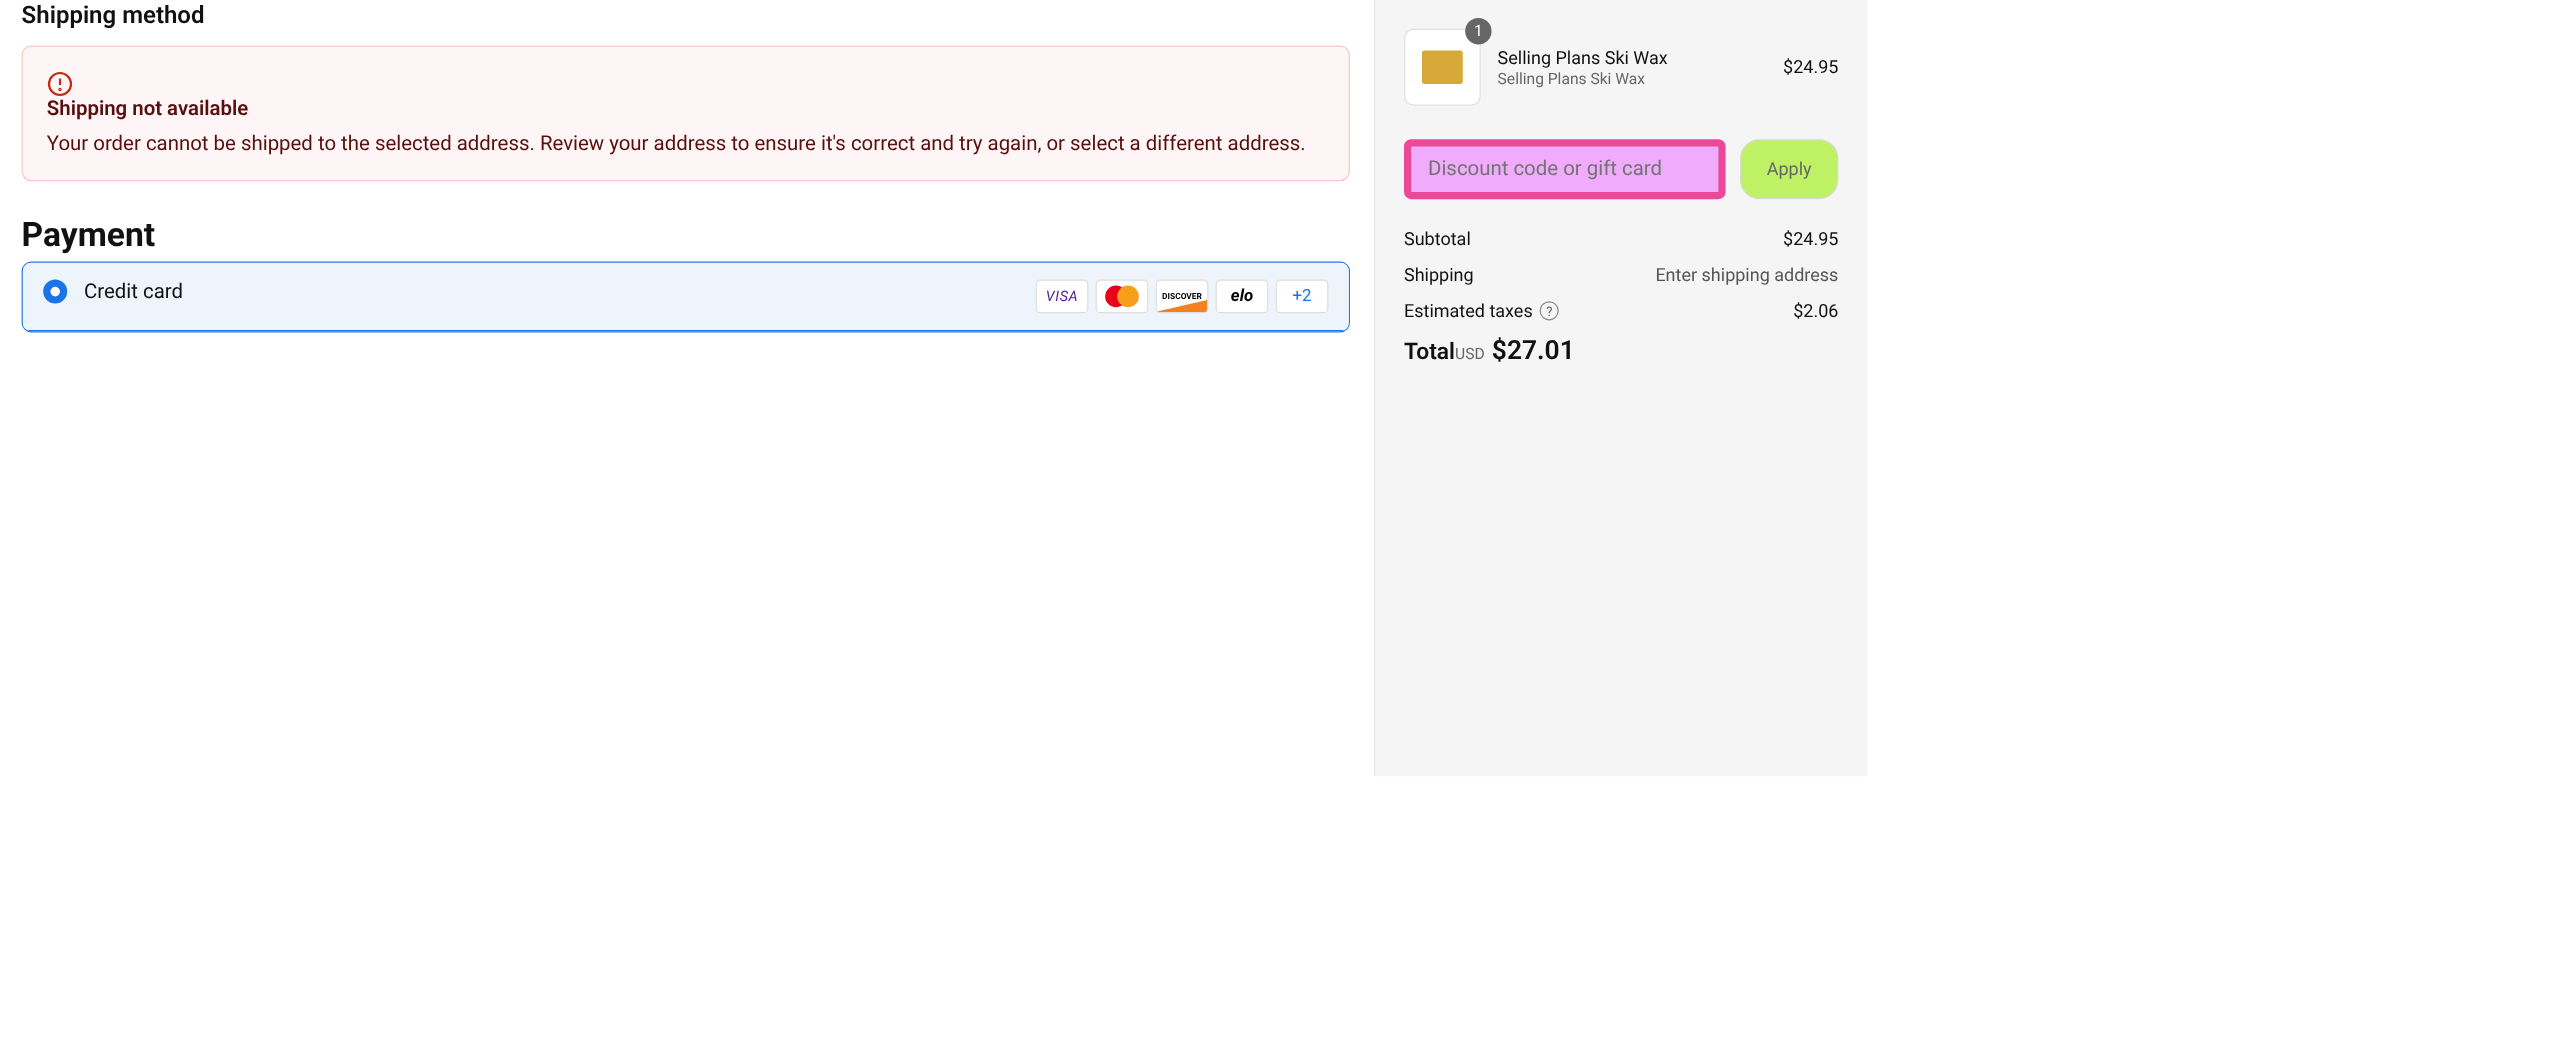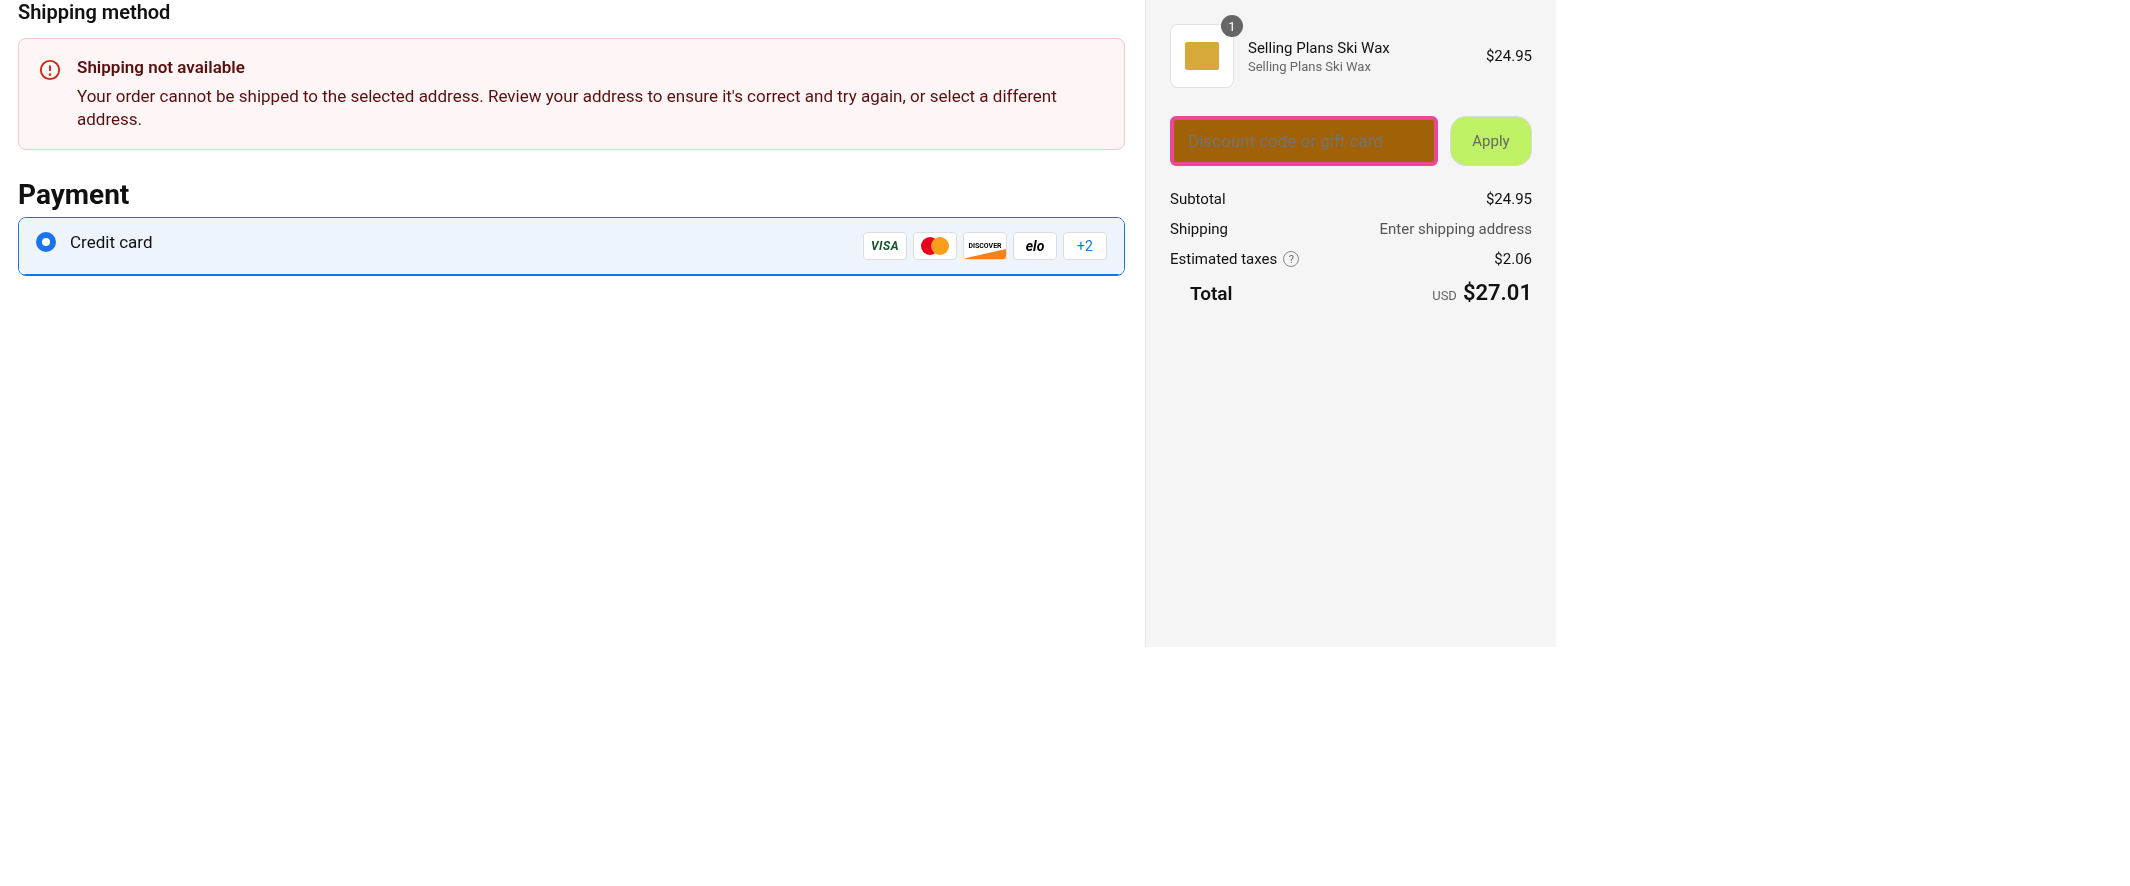--- a/index.html
+++ b/index.html
@@ -1,60 +1,60 @@
 <!DOCTYPE html>
 <html><head>
   <meta charset="utf-8">
   <style>
     * { box-sizing: border-box; margin: 0; padding: 0; font-family: -apple-system, BlinkMacSystemFont, "Segoe UI", Roboto, Helvetica, Arial, sans-serif; }
     body { display: flex; width: 1556px; height: 647px; background: #fff; color: #111; }
     .main { flex: 1; padding: 0 20px 0 18px; border-right: 1px solid #e5e5e5; overflow: hidden; }
     .section-title { font-size: 20px; font-weight: 600; margin-bottom: 14px; }
-    .alert { display: flex; border: 1px solid #f5c6c6; background: #fef6f6; border-radius: 8px; padding: 18px 20px; margin-bottom: 28px; }
+    .alert { display: flex; border: 1px solid #f5c6c6; background: #fef6f6; border-radius: 8px; padding: 18px 20px; margin-bottom: 28px; flex-direction: column; }
     .alert-icon { flex: none; margin-right: 16px; color: #c5280c; display:flex; align-items:flex-start; padding-top:2px;}
     .alert-title { font-weight: 600; color: #5a0f0f; font-size: 17px; margin-bottom: 8px; }
     .alert-text { color: #5a0f0f; font-size: 17px; line-height: 1.35; }
     h1 { font-size: 28px; font-weight: 700; margin-bottom: 6px; }
     .sub { color: #555; font-size: 17px; margin-bottom: 18px; }
     .pay-card { border: 1px solid #1a73e8; border-radius: 8px; overflow: hidden; }
     .pay-header { display: flex; padding: 14px 17px; background: #eef4fb; border-bottom: 1px solid #1a73e8; }
     .radio { width: 20px; height: 20px; border-radius: 50%; border: 6px solid #1a73e8; background: #fff; margin-right: 14px; flex:none;}
     .pay-header-label { font-size: 17px; color: #111; flex: 1; }
     .card-icons { display: flex; gap: 6px; align-items:center;}
     .card-icon { width: 44px; height: 28px; border: 1px solid #ddd; border-radius: 4px; background: #fff; display:flex; align-items:center; justify-content:center; position:relative; overflow:hidden;}
     .card-more { font-size: 14px; color: #1a73e8; }
     .pay-body { background: #f5f5f5; padding: 18px; }
     .input-wrap { position: relative; margin-bottom: 14px; }
     .input-row { display: flex; gap: 14px; }
     .input-row .input-wrap { flex: 1; margin-bottom: 0; }
-    .text-input { width: 100%; height: 54px; border: 4px solid #ec4899; border-radius: 6px; padding: 0 46px 0 14px; font-size: 17px; background: #a16207; color: #111; }
+    .text-input { width: 100%; height: 54px; border: 6px solid #ec4899; border-radius: 6px; padding: 0 46px 0 14px; font-size: 17px; background: #f0abfc; color: #111; }
     .text-input::placeholder { color: #737373; }
     .input-icon { position: absolute; right: 14px; top: 50%; transform: translateY(-50%); color: #737373; }
     .sidebar { width: 410px; flex:none; background: #f5f5f5; padding: 24px 24px 0 24px; }
     .line-item { display: flex; align-items: center; margin-bottom: 28px; }
     .thumb { width: 64px; height: 64px; border: 1px solid #e0e0e0; border-radius: 8px; background: #fff; position: relative; display:flex; align-items:center; justify-content:center;}
     .thumb-inner { width: 34px; height: 28px; background: #d6a93a; border-radius: 2px; }
     .qty-badge { position: absolute; top: -10px; right: -10px; width: 22px; height: 22px; border-radius: 50%; background: #666; color: #fff; font-size: 13px; display:flex; align-items:center; justify-content:center;}
     .li-text { flex: 1; margin-left: 14px; }
     .li-name { font-size: 15px; color: #111; }
     .li-variant { font-size: 13px; color: #666; margin-top: 2px;}
     .li-price { font-size: 15px; color: #111; }
     .discount-row { display: flex; gap: 12px; margin-bottom: 24px; }
     .discount-row .text-input { height: 50px; }
     .apply-btn { width: 82px; height: 50px; border: 1px solid #d9d9d9; border-radius: 16px; background: #bef264; color: #666; font-size: 15px; cursor:pointer;}
     .summary-row { display: flex; justify-content: space-between; margin-bottom: 12px; font-size: 15px; }
     .summary-row .label { color: #111; display:flex; align-items:center; gap:6px;text-align:center;}
     .summary-row .value { color: #111; }
     .summary-row.shipping .value { color: #555; }
-    .total-row { display: flex; justify-content: space-between; align-items: baseline; margin-top: 12px; margin-left: 20px; }
+    .total-row { display: flex; justify-content: flex-start; align-items: baseline; margin-top: 12px; }
     .total-label { font-size: 19px; font-weight: 600; }
     .total-value { font-size: 22px; font-weight: 600; }
     .total-currency { font-size: 13px; color: #666; margin-right: 6px; font-weight:400;}
     .q-icon { width:16px; height:16px; border:1px solid #888; border-radius:50%; display:inline-flex; align-items:center; justify-content:center; font-size:11px; color:#666;}
-    .visa-text{ font-weight:700; font-style:italic; color:#14532d; font-size:12px; letter-spacing:0.5px;}
+    .visa-text{ font-weight:400; font-style:italic; color:#4c1d95; font-size:12px; letter-spacing:0.5px;}
     .mc{ width:28px; height:18px; position:relative;}
     .mc-l{ position:absolute; width:18px; height:18px; border-radius:50%; background:#eb001b; left:0;}
     .mc-r{ position:absolute; width:18px; height:18px; border-radius:50%; background:#f79e1b; right:0;}
     .disc-txt{ font-size:7px; font-weight:700; color:#000;}
     .disc-stripe{ position:absolute; bottom:0; right:0; width:0; height:0; border-style:solid; border-width:0 0 10px 44px; border-color: transparent transparent #f48120 transparent;}
     .elo-txt{ font-style:italic; font-weight:700; font-size:14px;}
     .elo-txt .e{ color:#000;} .elo-txt .l{ color:#000;} .elo-txt .o{ color:#000;}
   </style>
 </head>
 <body>

